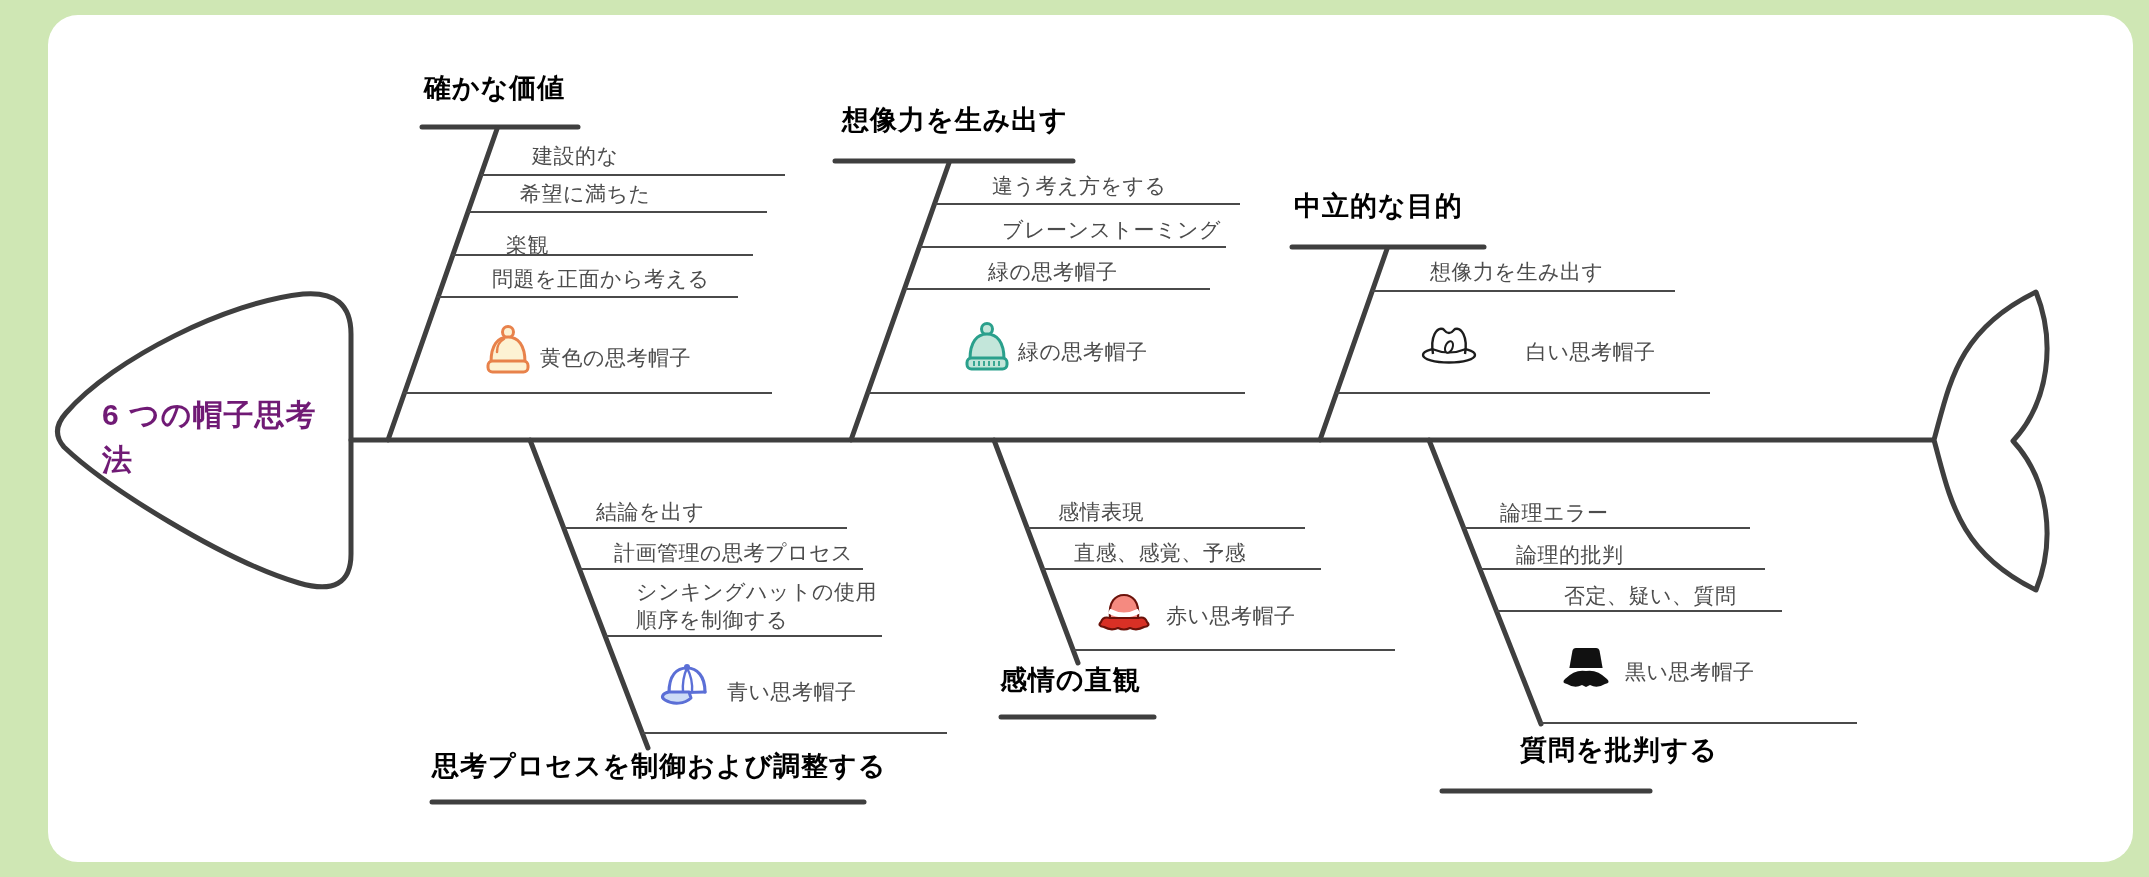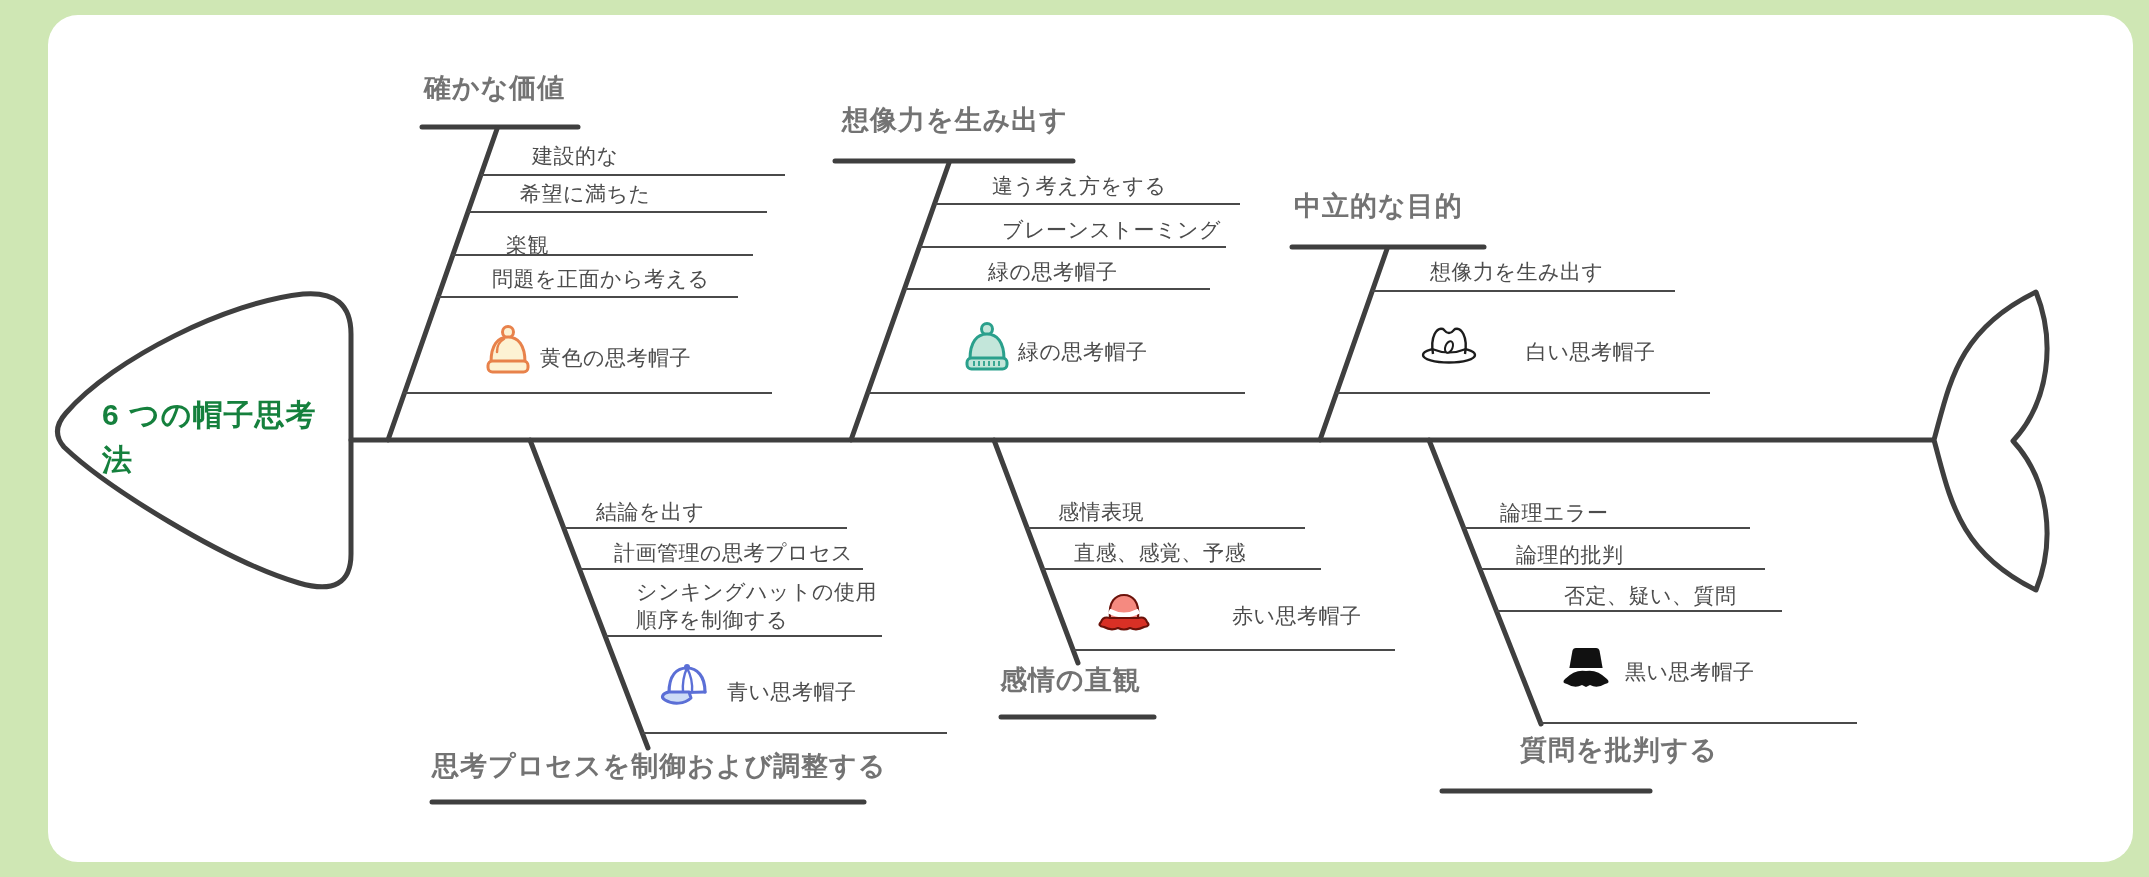--- a/index.html
+++ b/index.html
@@ -10,25 +10,25 @@
     overflow:hidden;
     font-family:"Liberation Sans", sans-serif;
   }
   .canvas{
     position:absolute;left:48px;top:15px;width:2085px;height:847px;
     background:#ffffff;border-radius:30px;
   }
   svg.layer{position:absolute;left:0;top:0;}
   .fish-title{
     position:absolute;left:102px;top:392px;width:218px;
-    font-size:30px;font-weight:bold;color:#15803d;line-height:1.5;
+    font-size:30px;font-weight:bold;color:#701a75;line-height:1.5;
     letter-spacing:1px;
   }
   .branch-header{
-    position:absolute;font-size:27px;font-weight:bold;color:#737373;
+    position:absolute;font-size:27px;font-weight:bold;color:#000000;
     white-space:nowrap;letter-spacing:1px;
   }
   .item-label,.hat-label{
     position:absolute;font-size:21px;color:#4c4c4c;white-space:nowrap;
     letter-spacing:0.5px;
   }
   .item-label.wrap{white-space:normal;width:245px;line-height:1.35;}
   .hat-icon{position:absolute;}
 </style>
 </head>
@@ -147,21 +147,21 @@
 
 <div class="item-label" style="left:1058px;top:498px;text-align:center;">感情表現</div>
 <div class="item-label" style="left:1074px;top:539px;">直感、感覚、予感</div>
 <div class="hat-icon" style="left:1092px;top:590px;">
   <svg width="64" height="48" viewBox="0 0 64 48">
     <path d="M18 28 C16 11 24 5 32 5 C40 5 48 11 46 28 Z" fill="#f58a80" stroke="#6b120a" stroke-width="2.2" stroke-linejoin="round"></path>
     <path d="M17 21 Q32 29 47 21" fill="none" stroke="#ffffff" stroke-width="5"></path>
     <path d="M9 32 Q11 26 18 28 L46 28 Q53 26 55 32 Q59 36 52 37 Q45 41 38 38 Q32 41 26 38 Q19 41 12 37 Q5 36 9 32 Z" fill="#d93025" stroke="#6b120a" stroke-width="2.2" stroke-linejoin="round"></path>
   </svg>
 </div>
-<div class="hat-label" style="left:1232px;top:602px;">赤い思考帽子</div>
+<div class="hat-label" style="left:1166px;top:602px;">赤い思考帽子</div>
 <div class="branch-header" style="left:1000px;top:662px;">感情の直観</div>
 
 <div class="item-label" style="left:1500px;top:499px;">論理エラー</div>
 <div class="item-label" style="left:1516px;top:541px;">論理的批判</div>
 <div class="item-label" style="left:1532px;top:582px;margin-left:32px;">否定、疑い、質問</div>
 <div class="hat-icon" style="left:1556px;top:644px;">
   <svg width="60" height="50" viewBox="0 0 60 50">
     <path d="M20 4 h20 q3 0 3.6 3 l3 17 h-33.2 l3-17 q0.6-3 3.6-3 Z" fill="#111111"></path>
     <path d="M9 35 Q19 25 30 27 Q41 25 51 35 Q55 39 49 40 Q41 45 34 41 L30 43 L26 41 Q19 45 11 40 Q5 39 9 35 Z" fill="#111111"></path>
   </svg>

